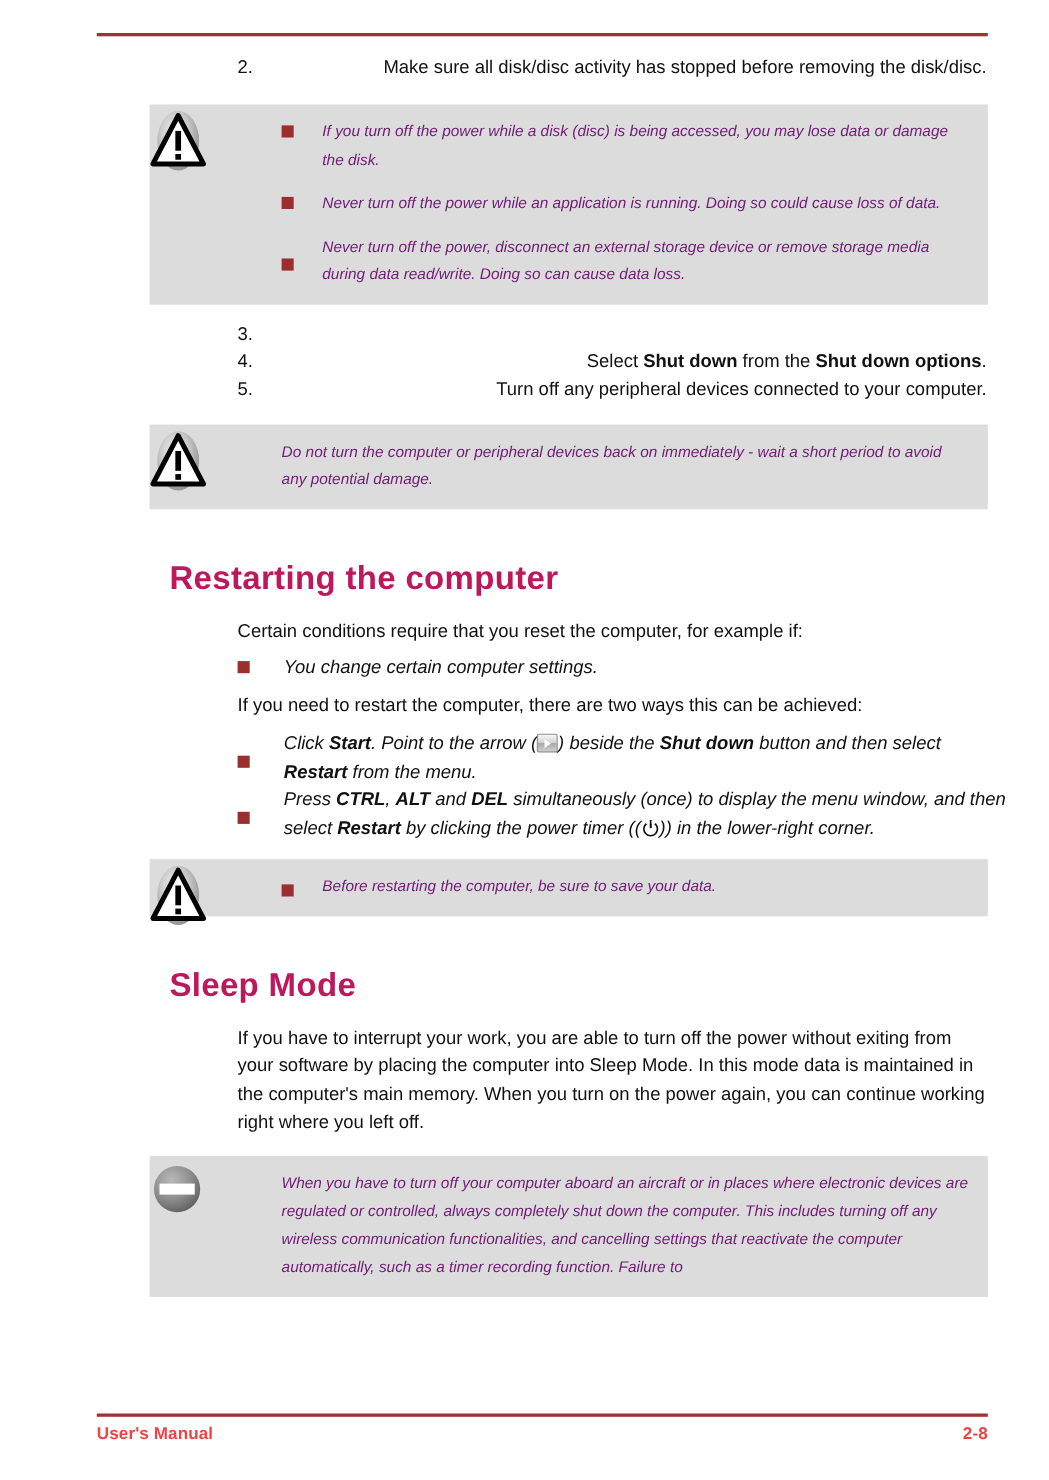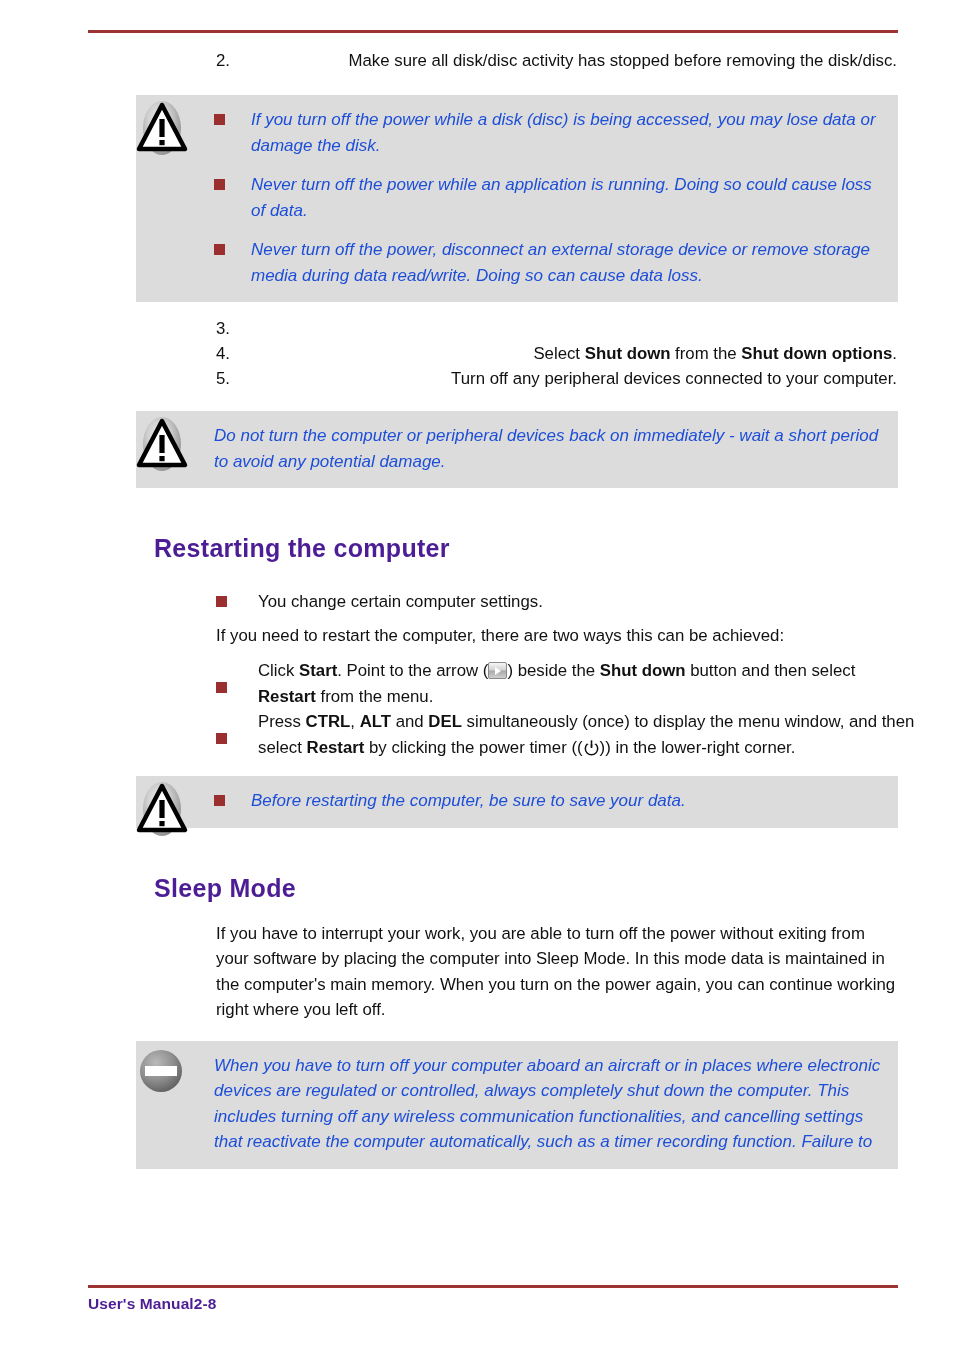--- a/index.html
+++ b/index.html
@@ -41,23 +41,23 @@
     background: #9d3434;
   }
 
   
   .footer {
     position: absolute;
     left: 88px;
     top: 1295px;
     width: 810px;
     display: flex;
-    justify-content: flex-start;
+    justify-content: space-between;
     align-items: baseline;
-    color: #4c1d95;
+    color: #ef4444;
     font-size: 15.5px;
     font-weight: bold;
     letter-spacing: 0.1px;
   }
 
   
   .content {
     position: absolute;
     left: 0;
     top: 48px;
@@ -99,20 +99,21 @@
 
   
   .blist { margin: 0; padding: 0; }
   .bitem {
     display: flex;
     margin-left: 216px;
     max-width: 700px;
     font-size: 16.8px;
     line-height: 25.5px;
     color: #111;
+    font-style: italic;
   }
   .bitem .bullet {
     flex: 0 0 auto;
     width: 11px;
     height: 11px;
     background: #9b2f2f;
     margin-top: 7px;
     margin-right: 31px;
   }
   .bitem .btxt { flex: 1 1 auto; }
@@ -132,49 +133,50 @@
     min-height: 40px;
   }
   .note .note-icon {
     position: absolute;
     left: -1px;
     top: 2px;
     width: 54px;
     height: 62px;
   }
   .note .note-body {
-    font-size: 17px;
+    font-size: 14px;
     line-height: 25.5px;
     font-style: italic;
-    color: #1d4ed8;
+    color: #701a75;
+    margin-left: 42px;
   }
   .note .note-body p { margin: 0; }
   .note .note-list { margin: 0; padding: 0; }
   .note .note-li {
     display: flex;
     margin-bottom: 14px;
   }
-  .note .note-li:last-child { margin-bottom: 0; }
+  .note .note-li:last-child { margin-bottom: 0; align-items: center; }
   .note .note-li .bullet {
     flex: 0 0 auto;
     width: 11px;
     height: 11px;
     background: #9b2f2f;
     margin-top: 7px;
     margin-right: 26px;
   }
   .note .note-li .nltxt { flex: 1 1 auto; }
 
   
   h2.section {
     margin: 0;
     margin-left: 154px;
-    font-size: 25px;
+    font-size: 30px;
     font-weight: bold;
-    color: #4c1d95;
+    color: #be185d;
     letter-spacing: 0.3px;
   }
 
   
   .arrow-icon {
     display: inline-block;
     vertical-align: -3px;
     width: 17px;
     height: 15px;
     border: 1px solid #8a8a8a;
@@ -301,20 +303,21 @@
         <p>Do not turn the computer or peripheral devices back on immediately - wait a short period to avoid any potential damage.</p>
       </div>
     </div>
 
     <div class="sp46"></div>
 
     <h2 class="section">Restarting the computer</h2>
 
     <div class="sp18"></div>
 
+    <div class="para">Certain conditions require that you reset the computer, for example if:</div>
 
     <div class="sp8"></div>
 
     <div class="blist">
       <div class="bitem">
         <span class="bullet"></span>
         <span class="btxt">You change certain computer settings.</span>
       </div>
     </div>
 

